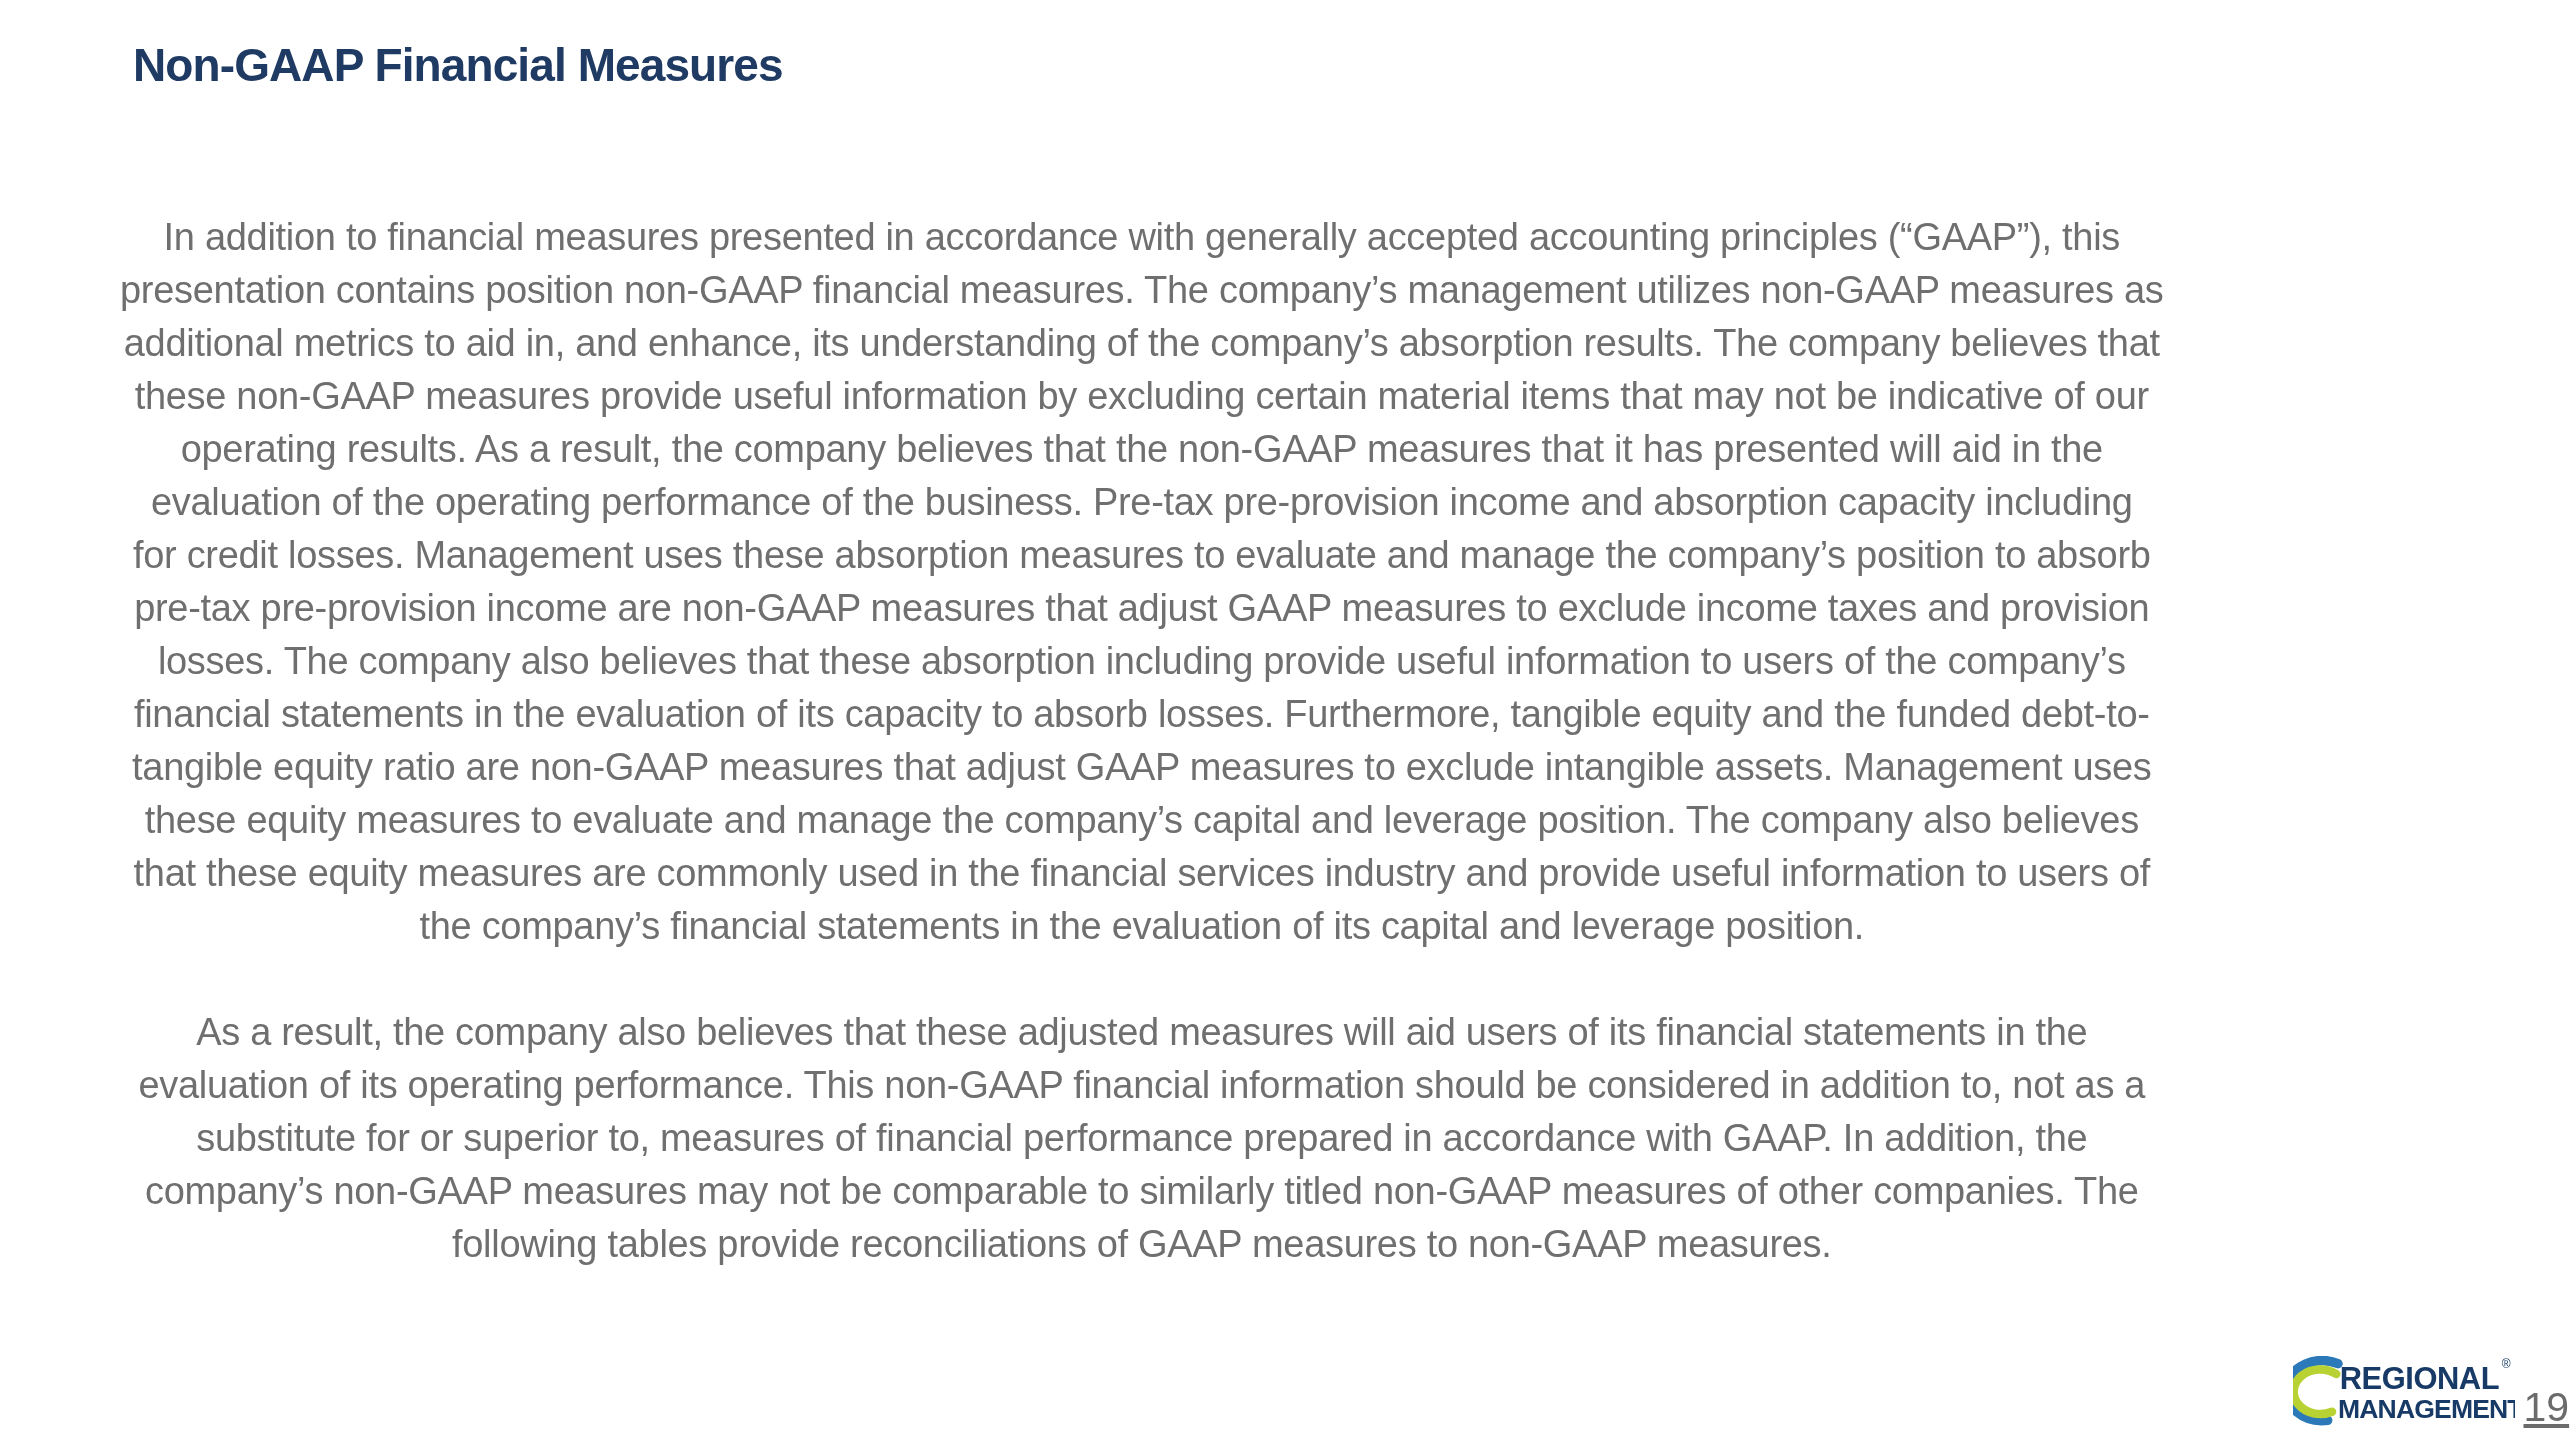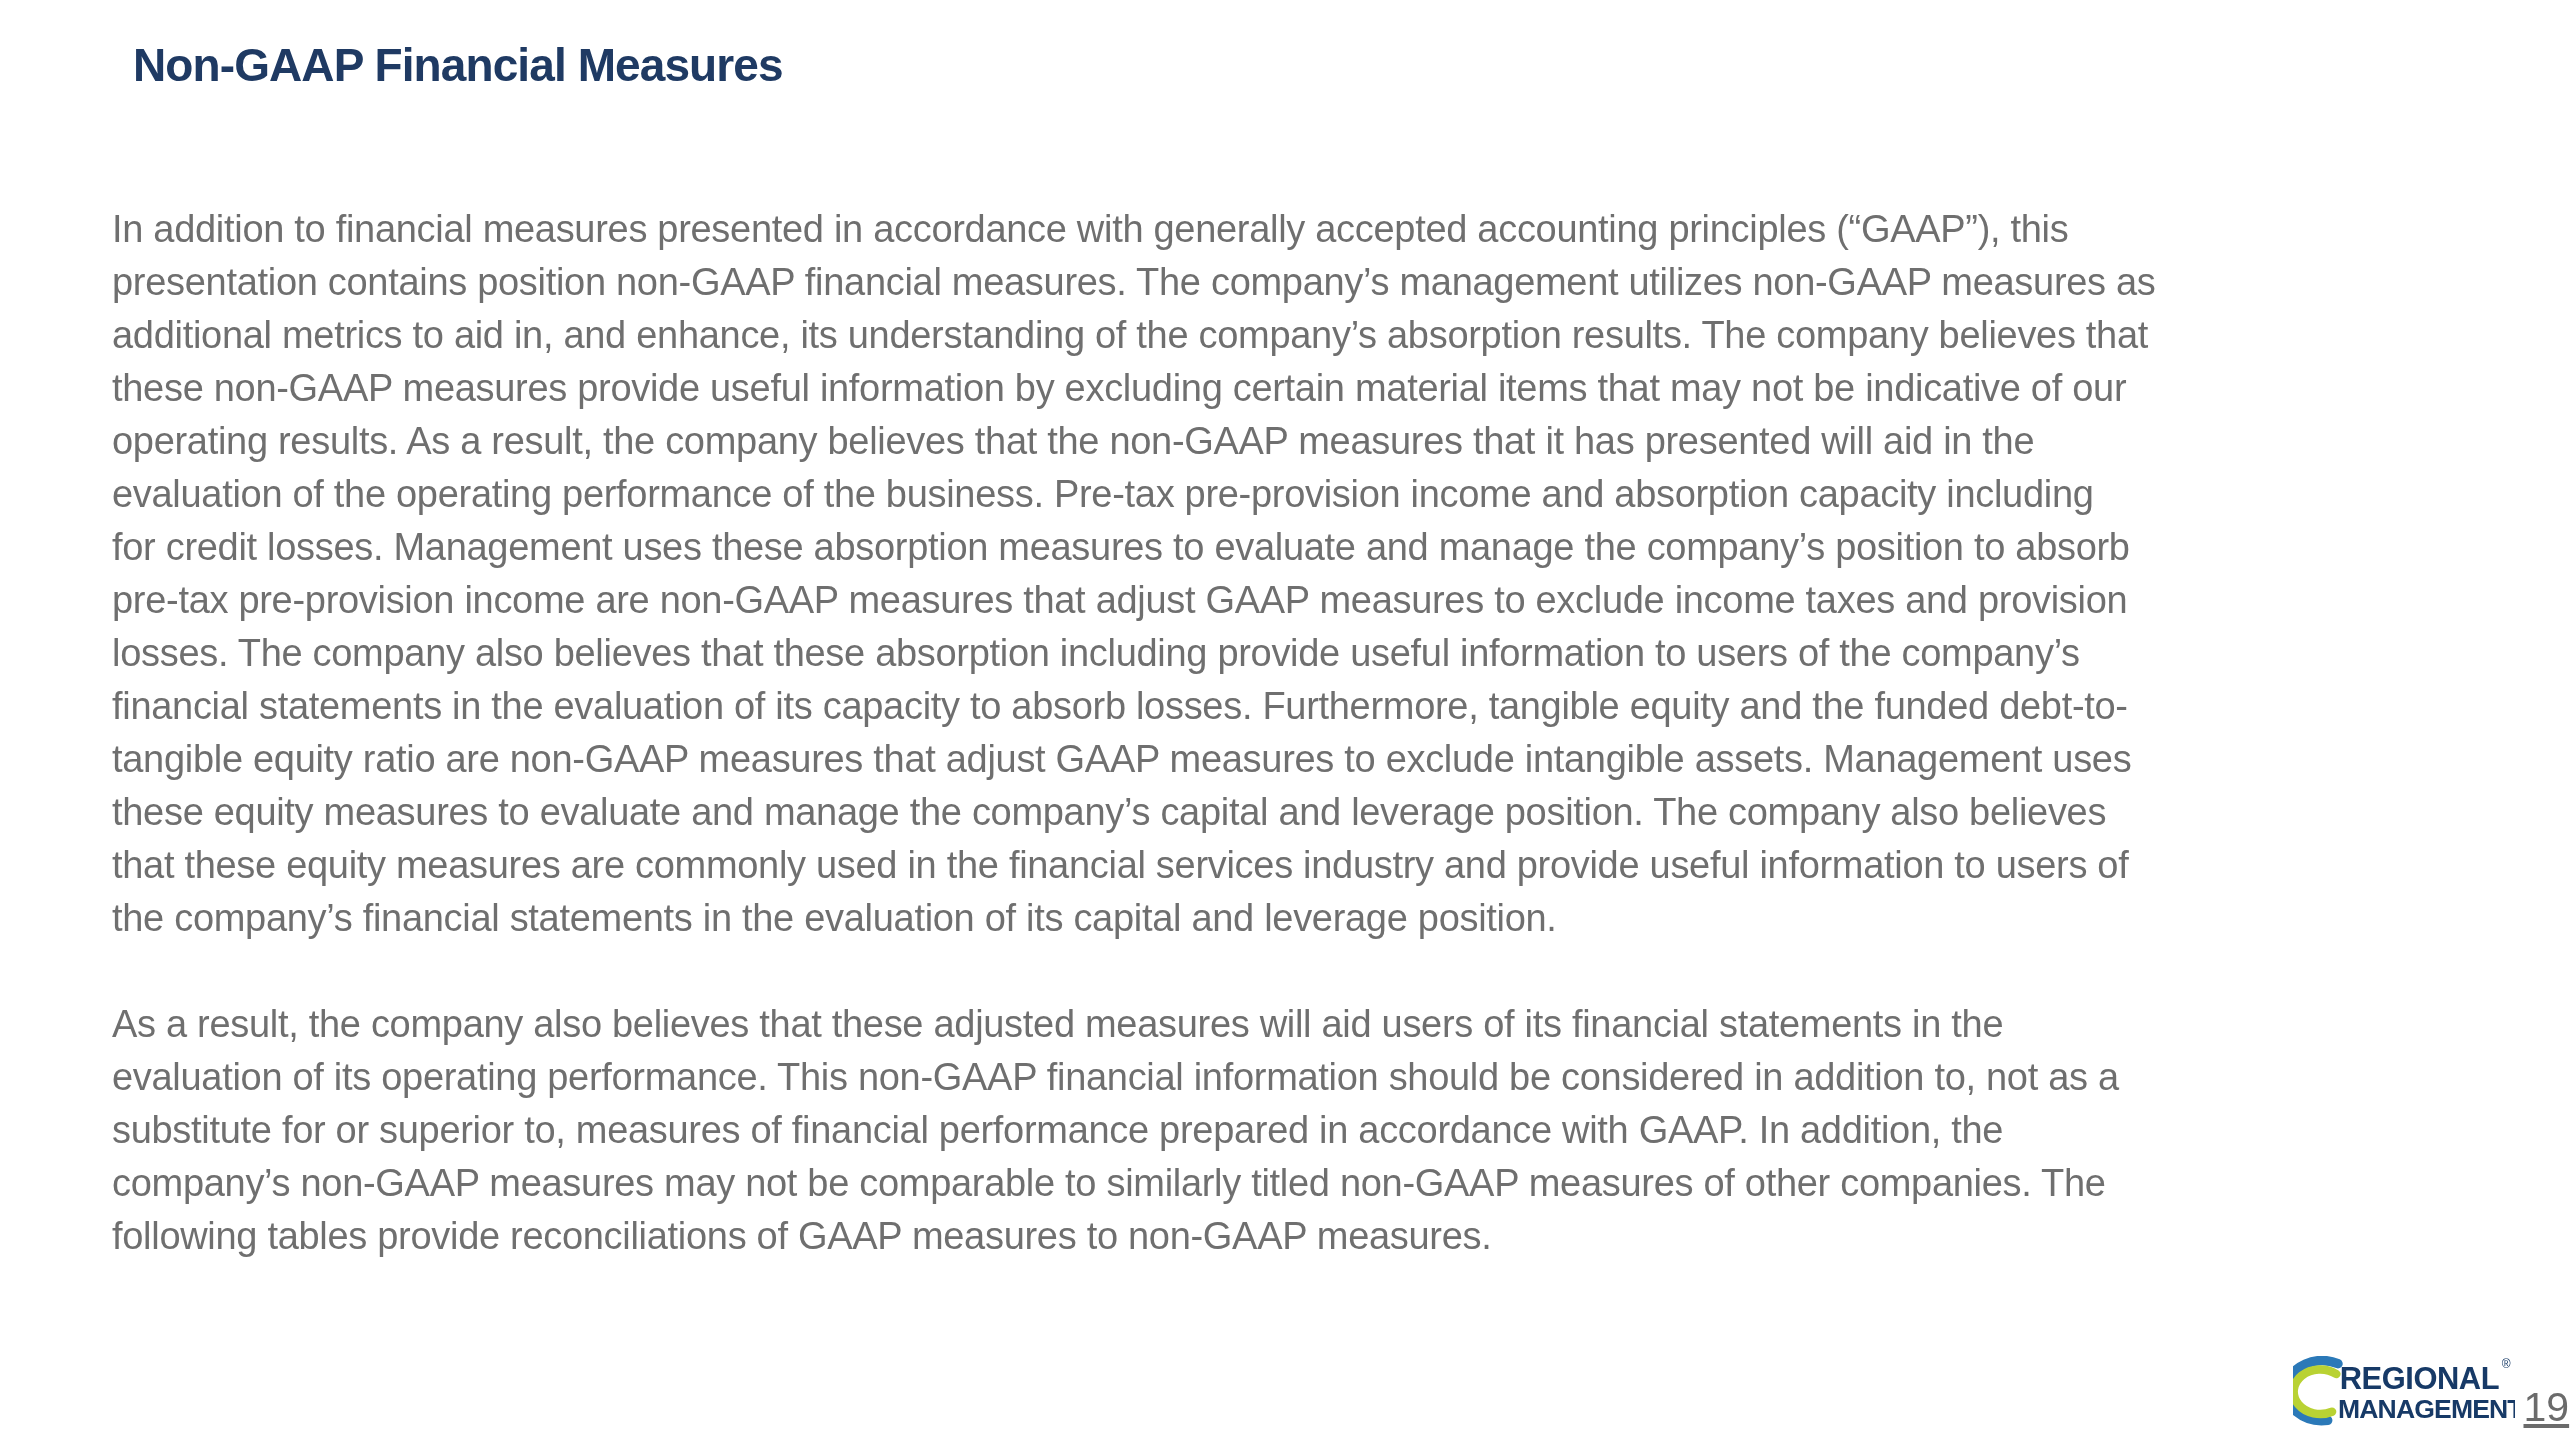--- a/index.html
+++ b/index.html
@@ -24,21 +24,21 @@
   }
   .body-text {
     position: absolute;
     left: 112px;
     top: 203px;
     font-size: 38px;
     line-height: 53px;
     letter-spacing: -0.3px;
     color: #6F6F6F;
   }
-  .paragraph { margin: 0; }
+  .paragraph { margin: 8px; text-align: center; }
   .paragraph + .paragraph { margin-top: 53px; }
   .line { white-space: nowrap; }
   .footer {
     position: absolute;
     right: 6.9px;
     bottom: 20.6px;
     display: flex;
     align-items: flex-end;
     gap: 8.6px;
   }

